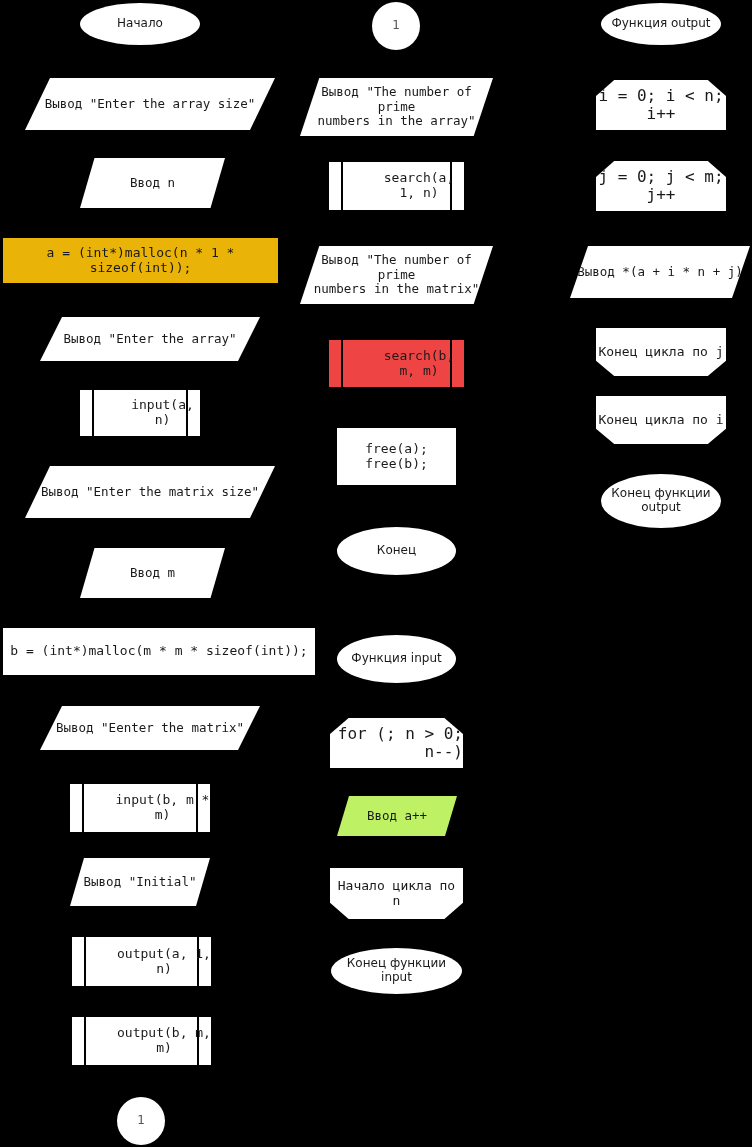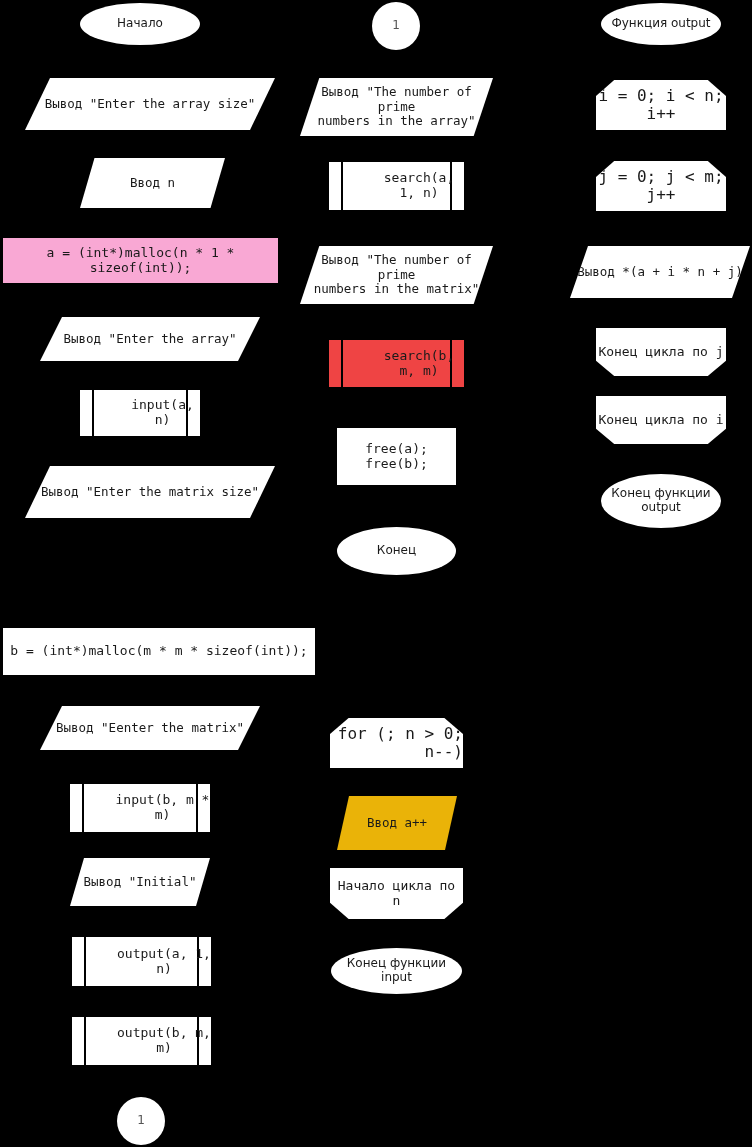--- a/index.html
+++ b/index.html
@@ -94,43 +94,45 @@
     color: #555555;
   }
 </style>
 </head>
 <body style="background: rgb(0, 0, 0);">
 
 <div id="canvas">
     <div class="node n-terminator" style="left: 80px; top: 3px; width: 120px; height: 42px; background: rgb(255, 255, 255);"><span>Начало</span></div>
     <div class="node n-io" style="left: 25px; top: 78px; width: 250px; height: 52px; background: rgb(255, 255, 255);"><span>Вывод "Enter the array size"</span></div>
     <div class="node n-io" style="left: 80px; top: 158px; width: 145px; height: 50px; background: rgb(255, 255, 255);"><span>Ввод n</span></div>
-    <div class="node n-process" style="left: 3px; top: 238px; width: 275px; height: 45px; background: #f9a8d4;"><span>a = (int*)malloc(n * 1 * sizeof(int));</span></div>
+    <div class="node n-process" style="left: 3px; top: 238px; width: 275px; height: 45px; background: #eab308;"><span>a = (int*)malloc(n * 1 * sizeof(int));</span></div>
     <div class="node n-io" style="left: 40px; top: 317px; width: 220px; height: 44px; background: rgb(255, 255, 255);"><span>Вывод "Enter the array"</span></div>
     <div class="node n-predefined" style="left: 80px; top: 390px; width: 120px; height: 46px; background: rgb(255, 255, 255);"><span class="bar left"></span><span class="bar right"></span><span class="pp-label">input(a, n)</span></div>
     <div class="node n-io" style="left: 25px; top: 466px; width: 250px; height: 52px; background: rgb(255, 255, 255);"><span>Вывод "Enter the matrix size"</span></div>
+    <div class="node n-io" style="left: 80px; top: 548px; width: 145px; height: 50px; background: rgb(255, 255, 255);"><span>Ввод m</span></div>
     <div class="node n-process" style="left: 3px; top: 628px; width: 312px; height: 47px; background: rgb(255, 255, 255);"><span>b = (int*)malloc(m * m * sizeof(int));</span></div>
     <div class="node n-io" style="left: 40px; top: 706px; width: 220px; height: 44px; background: rgb(255, 255, 255);"><span>Вывод "Eenter the matrix"</span></div>
     <div class="node n-predefined" style="left: 70px; top: 784px; width: 140px; height: 48px; background: rgb(255, 255, 255);"><span class="bar left"></span><span class="bar right"></span><span class="pp-label">input(b, m * m)</span></div>
     <div class="node n-io" style="left: 70px; top: 858px; width: 140px; height: 48px; background: rgb(255, 255, 255);"><span>Вывод "Initial"</span></div>
     <div class="node n-predefined" style="left: 72px; top: 937px; width: 139px; height: 49px; background: rgb(255, 255, 255);"><span class="bar left"></span><span class="bar right"></span><span class="pp-label">output(a, 1, n)</span></div>
     <div class="node n-predefined" style="left: 72px; top: 1017px; width: 139px; height: 48px; background: rgb(255, 255, 255);"><span class="bar left"></span><span class="bar right"></span><span class="pp-label">output(b, m, m)</span></div>
     <div class="node n-connector" style="left: 117px; top: 1097px; width: 48px; height: 48px; background: rgb(255, 255, 255);"><span>1</span></div>
     <div class="node n-connector" style="left: 372px; top: 2px; width: 48px; height: 48px; background: rgb(255, 255, 255);"><span>1</span></div>
     <div class="node n-io" style="left: 300px; top: 78px; width: 193px; height: 58px; background: rgb(255, 255, 255);"><span>Вывод "The number of prime
 numbers in the array"</span></div>
     <div class="node n-predefined" style="left: 329px; top: 162px; width: 135px; height: 48px; background: rgb(255, 255, 255);"><span class="bar left"></span><span class="bar right"></span><span class="pp-label">search(a, 1, n)</span></div>
     <div class="node n-io" style="left: 300px; top: 246px; width: 193px; height: 58px; background: rgb(255, 255, 255);"><span>Вывод "The number of prime
 numbers in the matrix"</span></div>
     <div class="node n-predefined" style="left: 329px; top: 340px; width: 135px; height: 47px; background: #ef4444;"><span class="bar left"></span><span class="bar right"></span><span class="pp-label">search(b, m, m)</span></div>
     <div class="node n-process" style="left: 337px; top: 428px; width: 119px; height: 57px; background: rgb(255, 255, 255);"><span>free(a);
 free(b);</span></div>
     <div class="node n-terminator" style="left: 337px; top: 527px; width: 119px; height: 48px; background: rgb(255, 255, 255);"><span>Конец</span></div>
+    <div class="node n-terminator" style="left: 337px; top: 635px; width: 119px; height: 48px; background: rgb(255, 255, 255);"><span>Функция input</span></div>
     <div class="node n-loopstart" style="left: 330px; top: 718px; width: 133px; height: 50px; background: rgb(255, 255, 255); text-align: right;"><span>for (; n &gt; 0; n--)</span></div>
-    <div class="node n-io" style="left: 337px; top: 796px; width: 120px; height: 54px; background: #eab308;"><span>Ввод a++</span></div>
+    <div class="node n-io" style="left: 337px; top: 796px; width: 120px; height: 40px; background: #bef264;"><span>Ввод a++</span></div>
     <div class="node n-loopend" style="left: 330px; top: 868px; width: 133px; height: 51px; background: rgb(255, 255, 255);"><span>Начало цикла по n</span></div>
     <div class="node n-terminator" style="left: 331px; top: 948px; width: 131px; height: 46px; background: rgb(255, 255, 255);"><span>Конец функции input</span></div>
     <div class="node n-terminator" style="left: 601px; top: 3px; width: 120px; height: 42px; background: rgb(255, 255, 255);"><span>Функция output</span></div>
     <div class="node n-loopstart" style="left: 596px; top: 80px; width: 130px; height: 50px; background: rgb(255, 255, 255);"><span>i = 0; i &lt; n; i++</span></div>
     <div class="node n-loopstart" style="left: 596px; top: 161px; width: 130px; height: 50px; background: rgb(255, 255, 255);"><span>j = 0; j &lt; m; j++</span></div>
     <div class="node n-io" style="left: 570px; top: 246px; width: 180px; height: 52px; background: rgb(255, 255, 255);"><span>Вывод *(a + i * n + j)</span></div>
     <div class="node n-loopend" style="left: 596px; top: 328px; width: 130px; height: 48px; background: rgb(255, 255, 255);"><span>Конец цикла по j</span></div>
     <div class="node n-loopend" style="left: 596px; top: 396px; width: 130px; height: 48px; background: rgb(255, 255, 255);"><span>Конец цикла по i</span></div>
     <div class="node n-terminator" style="left: 601px; top: 474px; width: 120px; height: 54px; background: rgb(255, 255, 255);"><span>Конец функции
 output</span></div>

